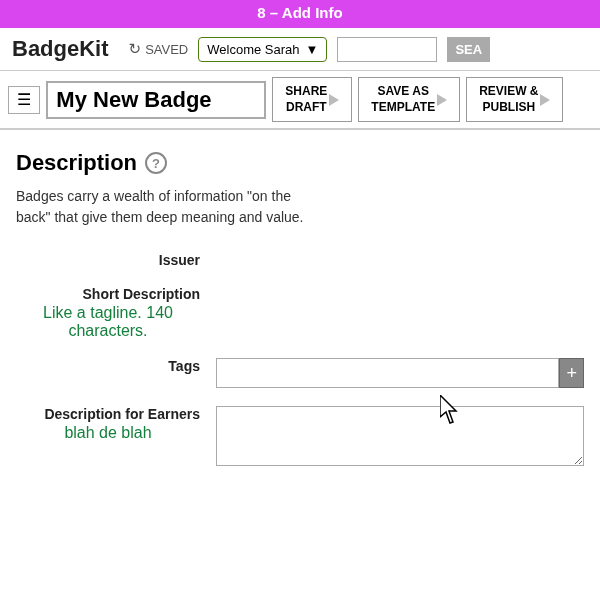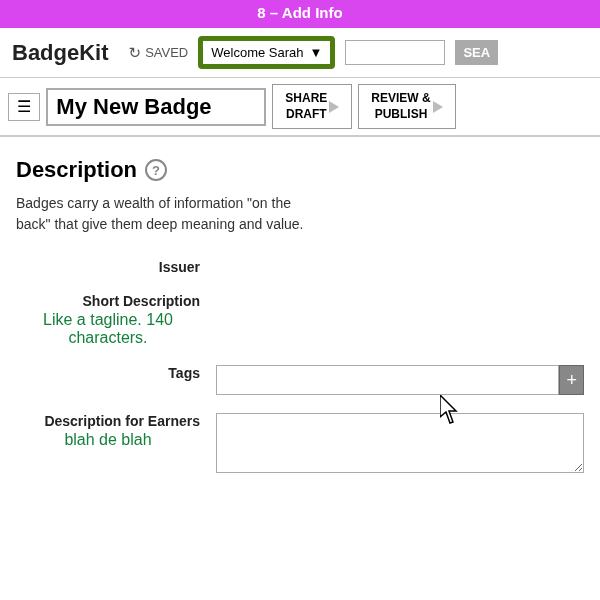--- a/index.html
+++ b/index.html
@@ -36,21 +36,21 @@
       font-size: 13px;
       color: #555;
       gap: 4px;
     }
     #saved-icon {
       font-size: 15px;
     }
     #user-dropdown {
       display: flex;
       align-items: center;
-      border: 5px solid #4d7c0f;
+      border: 1px solid #4d7c0f;
       border-radius: 4px;
       padding: 4px 8px;
       background: #fff;
       font-size: 13px;
       cursor: pointer;
       gap: 6px;
     }
     #search-input {
       border: 1px solid #aaa;
       padding: 4px 6px;
@@ -257,20 +257,24 @@
 <div id="toolbar">
   <button id="menu-icon-btn">
     <span>☰</span>
   </button>
   <input id="badge-title-input" type="text" value="My New Badge" style="">
   <button class="toolbar-btn">
     <span>SHARE<br>DRAFT</span>
     <span class="toolbar-btn-arrow"></span>
   </button>
   <button class="toolbar-btn">
+    <span>SAVE AS<br>TEMPLATE</span>
+    <span class="toolbar-btn-arrow"></span>
+  </button>
+  <button class="toolbar-btn">
     <span>REVIEW &amp;<br>PUBLISH</span>
     <span class="toolbar-btn-arrow"></span>
   </button>
 </div>
 
 <div id="main-content">
 
   <div id="description-section-title">
     <span>Description</span>
     <span id="help-icon">

